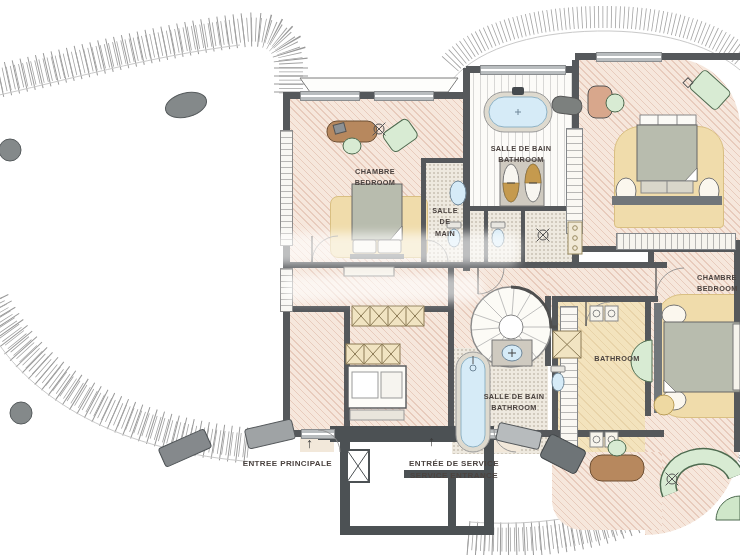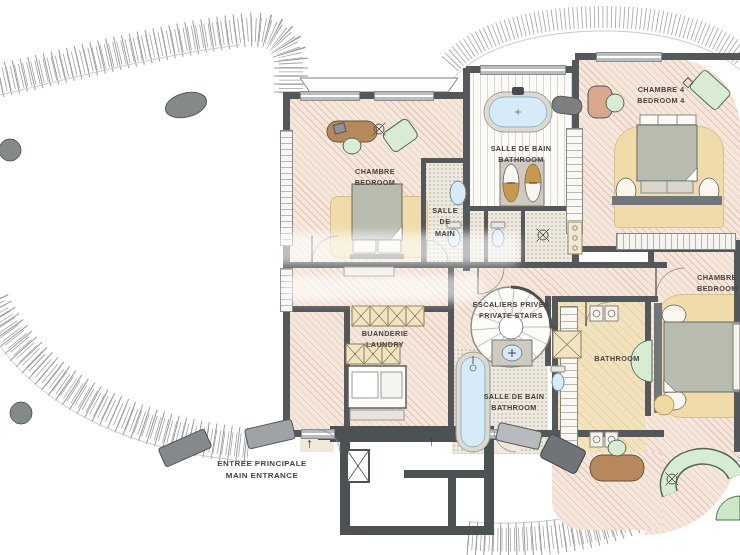--- a/index.html
+++ b/index.html
@@ -359,46 +359,35 @@
   </div>
   <div class="lbl s7" style="left:423px;top:185px;width:44px;margin-top:20px;">
     <div>SALLE</div>
     <div>DE</div>
     <div>MAIN</div>
   </div>
   <div class="lbl s7" style="left:461px;top:143px;width:120px;">
     <div>SALLE DE BAIN</div>
     <div>BATHROOM</div>
   </div>
-  <div class="lbl s7" style="left:601px;top:84px;width:120px;">
-    <div>CHAMBRE 4</div>
-    <div>BEDROOM 4</div>
-  </div>
-  <div class="lbl s7" style="left:325px;top:328px;width:120px;">
-    <div>BUANDERIE</div>
-    <div>LAUNDRY</div>
-  </div>
-  <div class="lbl s7" style="left:451px;top:299px;width:120px;">
-    <div>ESCALIERS PRIVÉS</div>
-    <div>PRIVATE STAIRS</div>
-  </div>
   <div class="lbl s7" style="left:454px;top:391px;width:120px;">
     <div>SALLE DE BAIN</div>
     <div>BATHROOM</div>
   </div>
   <div class="lbl s7" style="left:577px;top:353px;width:80px;">
     <div>BATHROOM</div>
   </div>
   <div class="lbl s7" style="left:697px;top:272px;width:90px;text-align:left;">
     <div>CHAMBRE</div>
     <div>BEDROOM</div>
   </div>
 
   <div class="arrow" style="left:306px;top:436px;">↑</div>
-  <div class="lbl s8" style="left:192px;top:458px;width:140px;">
+  <div class="lbl s8" style="left:192px;top:458px;width:140px;text-align:right;">
     <div>ENTREE PRINCIPALE</div>
-    <div>MAIN ENTRANCE</div>
   </div>
   <div class="arrow" style="left:428px;top:434px;">↑</div>
   <div class="lbl s8" style="left:384px;top:458px;width:140px;">
+    <div>ENTRÉE DE SERVICE</div>
+    <div>SERVICE ENTRANCE</div>
   </div>
 
 </div>
 
 </body></html>

